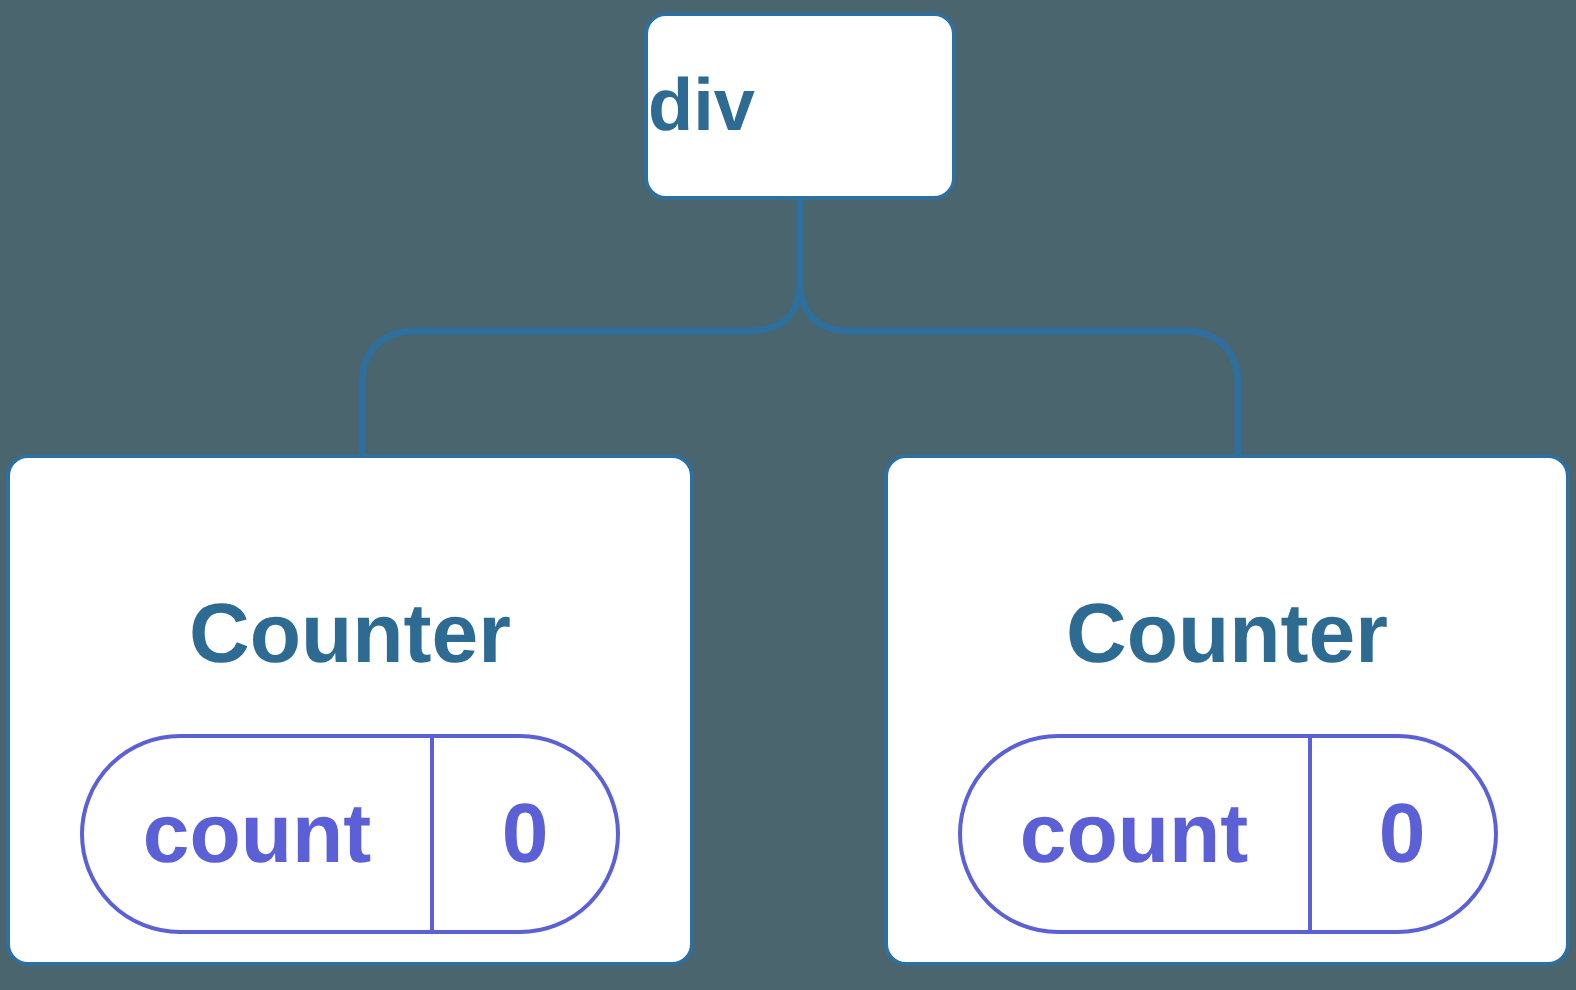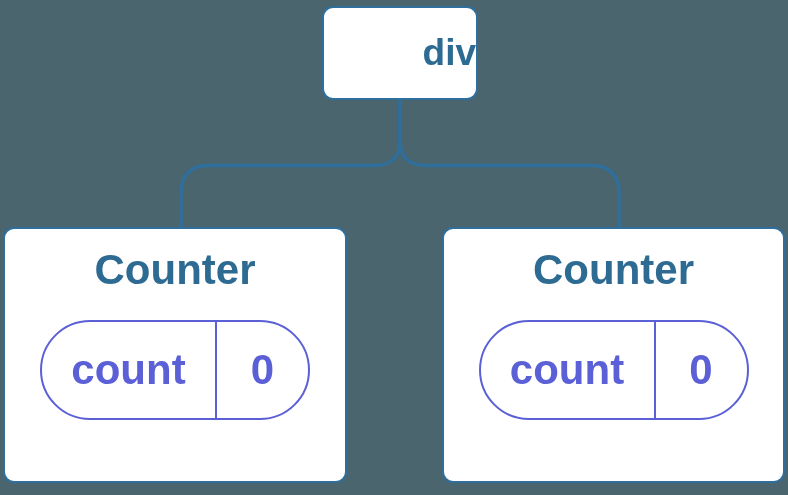--- a/index.html
+++ b/index.html
@@ -27,41 +27,41 @@
     left: 322px;
     top: 6px;
     width: 156px;
     height: 94px;
     box-sizing: border-box;
     background: #ffffff;
     border: 2.5px solid #2e6f9e;
     border-radius: 11px;
     display: flex;
     align-items: center;
-    justify-content: flex-end;
+    justify-content: flex-start;
     font-size: 37px;
     font-weight: 600;
     color: #2e6b92;
   }
   .card {
     position: absolute;
     top: 227px;
     height: 256px;
     box-sizing: border-box;
     background: #ffffff;
     border: 2px solid #2e6f9e;
     border-radius: 11px;
     display: flex;
     flex-direction: column;
     align-items: center;
   }
   .card-left  { left: 3px;   width: 344px; }
   .card-right { left: 442px; width: 343px; }
   .card-title {
-    margin-top: 20px;
+    margin-top: 67px;
     line-height: 1;
     font-size: 42px;
     font-weight: 600;
     color: #2e6b92;
     text-align: center;
   }
   .pill {
     margin-top: 29px;
     width: 270px;
     height: 100px;

